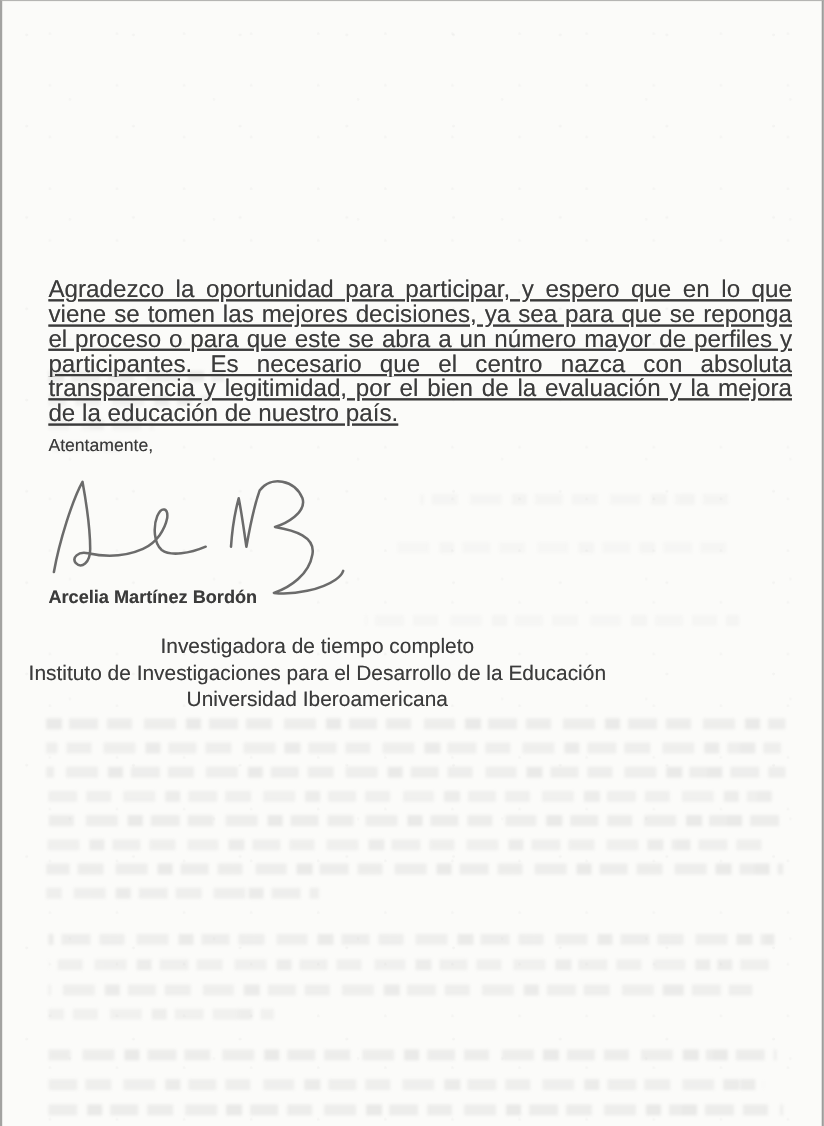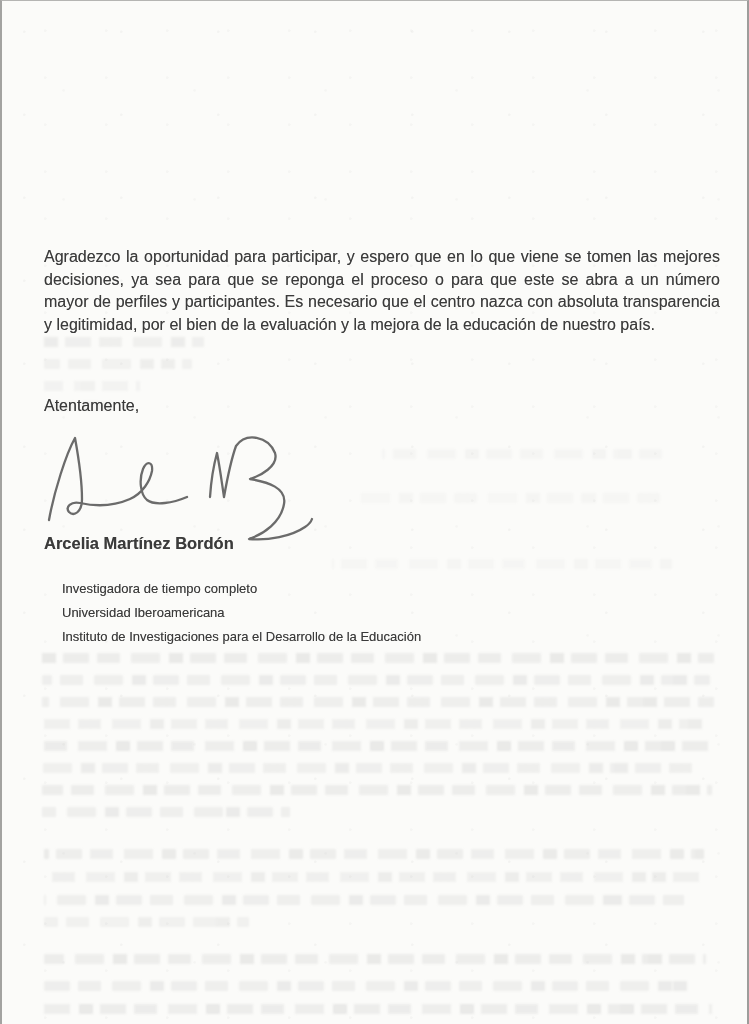--- a/index.html
+++ b/index.html
@@ -26,51 +26,53 @@
     font-family: "Liberation Sans", "DejaVu Sans", sans-serif;
     color: #3b3b3b;
   }
 
   
   .body-paragraph {
     position: absolute;
     left: 42px;
     top: 229px;
     width: 676px;
-    font-size: 16px;
+    font-size: 22px;
     line-height: 22.5px;
     text-align: justify;
     color: #3b3b3b;
     text-shadow: 0 0 0.5px rgba(70,70,70,0.55);
+    text-decoration: underline;
   }
   .closing {
     position: absolute;
     left: 42px;
     top: 396px;
     font-size: 16px;
     color: #393939;
     text-shadow: 0 0 0.5px rgba(70,70,70,0.55);
   }
   .signer-name {
     position: absolute;
     left: 42px;
     top: 533px;
     font-size: 16.5px;
     color: #3b3b3b;
     text-shadow: 0 0 0.5px rgba(70,70,70,0.55);
     font-weight: bold;
   }
   .credentials {
     position: absolute;
-    left: 60px;
+    left: 24px;
     top: 576px;
-    font-size: 13px;
+    font-size: 19px;
     line-height: 24px;
     color: #3b3b3b;
     text-shadow: 0 0 0.5px rgba(70,70,70,0.55);
+    text-align: center;
   }
 
   
   .signature {
     position: absolute;
     left: 38px;
     top: 423px;
     width: 300px;
     height: 130px;
   }
@@ -153,17 +155,17 @@
              C 228 58, 247 64, 244 80
              C 241 98, 224 110, 209 115
              C 228 117, 252 112, 265 103
              C 268 101, 271 98, 272 95"></path>
   </svg>
 
   <div class="signer-name">Arcelia Martínez Bordón</div>
 
   <div class="credentials">
     <div>Investigadora de tiempo completo</div>
+    <div>Instituto de Investigaciones para el Desarrollo de la Educación</div>
     <div>Universidad Iberoamericana</div>
-    <div>Instituto de Investigaciones para el Desarrollo de la Educación</div>
   </div>
 
 </div>
 
 </body></html>

